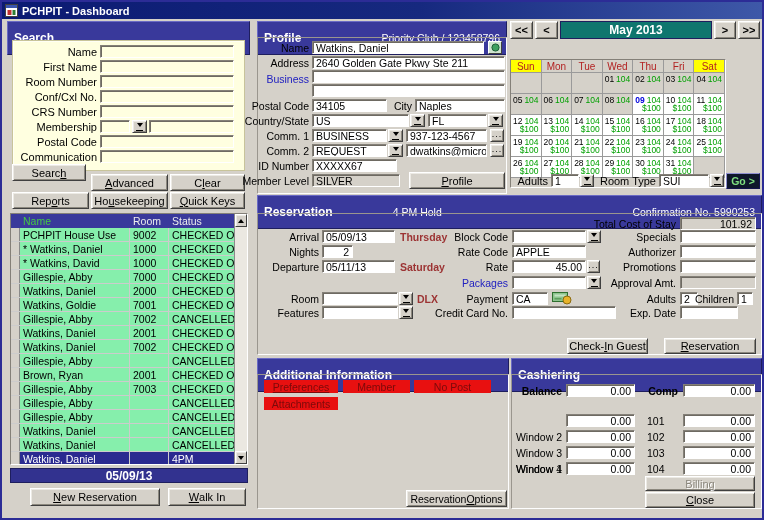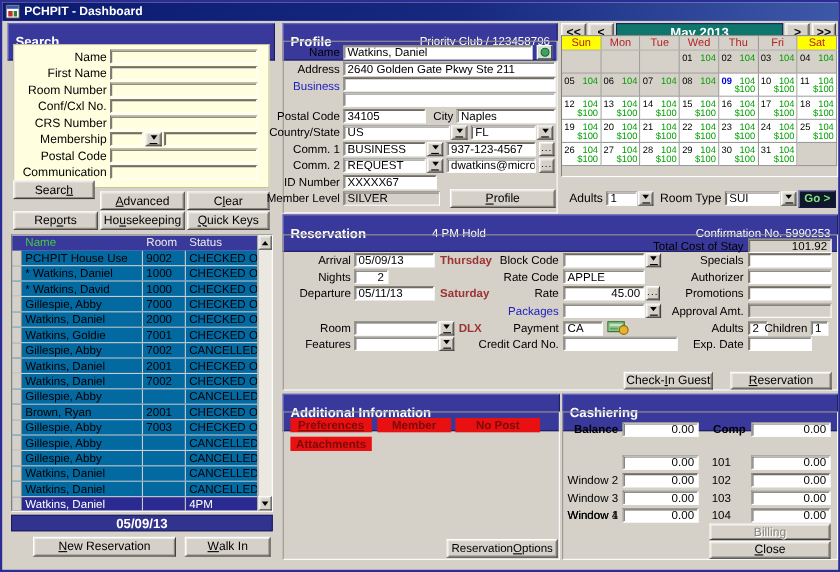--- a/index.html
+++ b/index.html
@@ -23,21 +23,21 @@
 .ddb{position:absolute;width:15px;height:13px;background:#D5D1C9;border:1px solid;border-color:#FFFFFF #404040 #404040 #FFFFFF;box-shadow:inset 1px 1px 0 #ECEAE4,inset -1px -1px 0 #8C887E;display:flex;flex-direction:column;align-items:center;justify-content:center}
 .ddg::before{content:'';display:block;width:0;height:0;border:3px solid transparent;border-top:4px solid #000;margin:0 auto}
 .ddg::after{content:'';display:block;width:7px;height:1px;background:#000}
 .dots::after{content:'...';font-size:9px;letter-spacing:1px;margin-top:-4px}
 .ybox{position:absolute;background:#FFFFE0;border:1px solid #C8C49A;box-shadow:inset 1px 1px 0 #FFFFF4}
 .tbl{position:absolute;display:flex;background:#fff;border:1px solid;border-color:#848078 #FFFFFF #FFFFFF #848078}
 .tmain{flex:1;display:flex;flex-direction:column;overflow:hidden}
 .thead{display:flex;height:14px;background:#39399B;color:#ECECEC;font-size:10.5px;align-items:center;flex:none}
 .thead .tc{border-right:none}
 .tgrn{color:#44C944}
-.trow{display:flex;height:14px;background:#0369a1;border-bottom:1px solid #CCCCCC;font-size:10.5px;align-items:stretch;flex:none}
+.trow{display:flex;height:14px;background:#86efac;border-bottom:1px solid #CCCCCC;font-size:10.5px;align-items:stretch;flex:none}
 .trow.sel{background:#2A2A90;color:#fff}
 .tgut{width:9px;background:#D5D1C9;border-right:1px solid #8A8A8A;flex:none}
 .tc{padding:0 3px;overflow:hidden;white-space:nowrap;display:flex;align-items:center;flex:none}
 .tcn{width:110px;border-right:1px solid #CCCCCC}
 .tcr{width:39px;border-right:1px solid #CCCCCC}
 .tcs{width:66px}
 .sbar{width:13px;background:#EBE8E1;border-left:1px solid #8A8A8A;display:flex;flex-direction:column;justify-content:space-between;flex:none}
 .sbtn{height:13px;background:#D5D1C9;border:1px solid;border-color:#FFFFFF #404040 #404040 #FFFFFF;box-shadow:inset 1px 1px 0 #ECEAE4;display:flex;align-items:center;justify-content:center}
 .arr-up{width:0;height:0;border:3px solid transparent;border-bottom:4px solid #000;margin-top:-3px}
 .arr-dn{width:0;height:0;border:3px solid transparent;border-top:4px solid #000;margin-bottom:-3px}
@@ -50,21 +50,21 @@
 .cal-cell{position:relative;background:#fff;border-right:1px solid #9A9A9A;border-bottom:1px solid #9A9A9A;font-size:8.5px}
 .cal-cell.past,.cal-cell.empty{background:#D5D1C9}
 .cal-day{position:absolute;left:2px;top:1px;color:#000}
 .cal-cell.today .cal-day{color:#0000DD;font-weight:bold}
 .cal-avail{position:absolute;right:2px;top:1px;color:#00A000}
 .cal-rate{position:absolute;right:2px;bottom:1px;color:#00A000}
 .calstrip{height:9px;background:#D5D1C9}
 .navb{font-weight:bold;font-size:11px}
 .navtitle{position:absolute;background:#0f766e;color:#fff;font-weight:bold;font-size:12px;display:flex;align-items:center;justify-content:center;border:1px solid #1E1E5E}
 .gobtn{position:absolute;background:#0f172a;color:#80E080;font-weight:bold;font-size:10.5px;display:flex;align-items:center;justify-content:center;border:1px solid;border-color:#8F8FD0 #14144E #14144E #8F8FD0}
-.badge{position:absolute;height:13px;background:#E81010;color:#7B0A0A;font-weight:bold;font-size:10.5px;display:flex;align-items:center;justify-content:center}
+.badge{position:absolute;height:13px;background:#E81010;color:#7B0A0A;font-weight:normal;font-size:10.5px;display:flex;align-items:center;justify-content:center}
 .badge.u{text-decoration:underline}
 .cashlbl{font-weight:bold;font-size:10.5px}
 .iconbtn{position:absolute;display:flex;align-items:center;justify-content:center;background:#CFE4CF;border:1px solid;border-color:#FFFFFF #404040 #404040 #FFFFFF}
 .payicon{position:absolute;display:flex;align-items:center}
 u{text-decoration:underline}
 </style>
 </head>
 <body>
 
 <div class="win">
@@ -290,21 +290,21 @@
   <span class="lbl" style="left:232px;top:172px;width:75px">Member Level</span>
   <span class="field gf" style="left:310px;top:172px;width:88px">SILVER</span>
   <span class="btn" style="left:407px;top:170px;width:96px;height:17px"><u>P</u>rofile</span>
 
   <span class="btn navb" style="left:508px;top:19px;width:23px;height:18px">&lt;&lt;</span>
   <span class="btn navb" style="left:533px;top:19px;width:23px;height:18px">&lt;</span>
   <span class="navtitle" style="left:558px;top:19px;width:152px;height:18px">May 2013</span>
   <span class="btn navb" style="left:712px;top:19px;width:22px;height:18px">&gt;</span>
   <span class="btn navb" style="left:736px;top:19px;width:22px;height:18px">&gt;&gt;</span>
 
-  <div class="calbox" style="left:508px;top:30px;width:252px;height:129px">
+  <div class="calbox" style="left:508px;top:57px;width:216px;height:129px">
     <div class="caldh">
         <div class="cdh we">Sun</div>
         <div class="cdh">Mon</div>
         <div class="cdh">Tue</div>
         <div class="cdh">Wed</div>
         <div class="cdh">Thu</div>
         <div class="cdh">Fri</div>
         <div class="cdh we">Sat</div>
       </div>
     <div class="calgrid">

